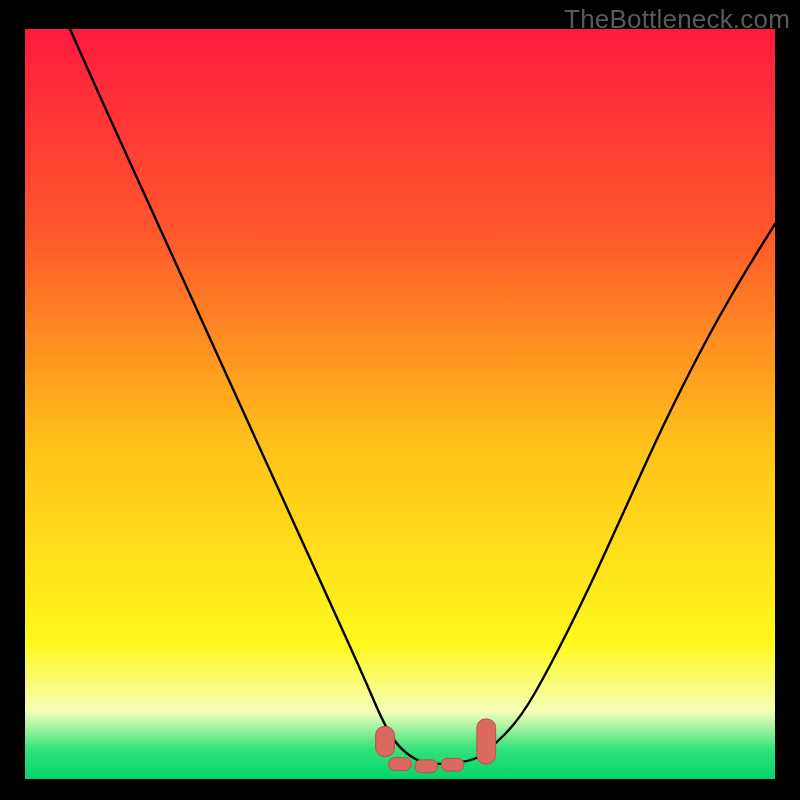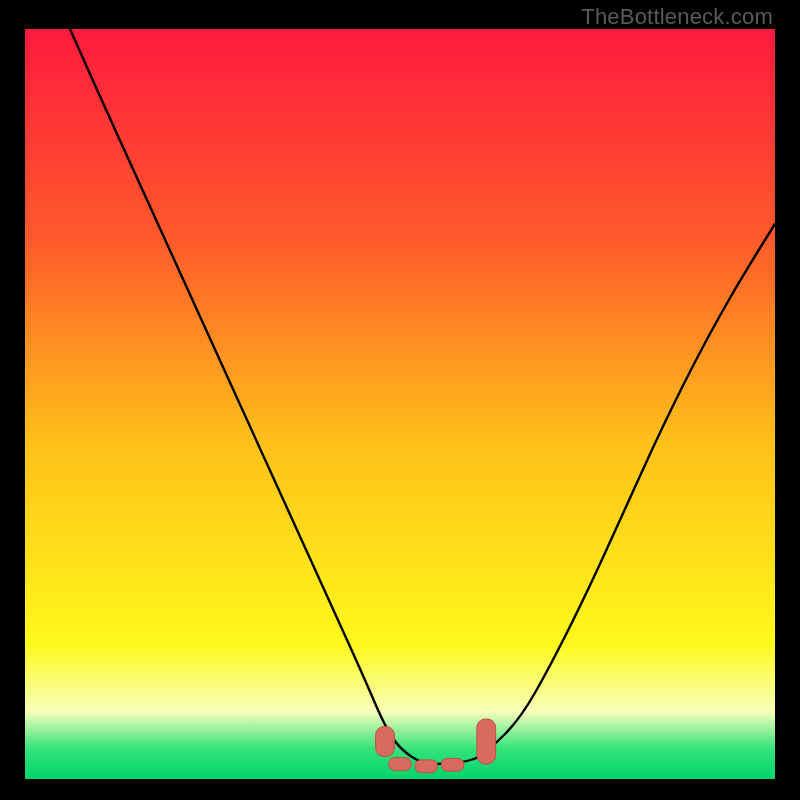--- a/index.html
+++ b/index.html
@@ -13,23 +13,23 @@
   }
   .frame {
     position: relative;
     width: 800px;
     height: 800px;
     background: #000;
   }
   .watermark {
     position: absolute;
     top: 4px;
-    right: 27px;
+    right: 10px;
     color: #5a5a5a;
-    font-size: 22px;
+    font-size: 26px;
     font-weight: 500;
     letter-spacing: 0.2px;
     user-select: none;
   }
   .plot-wrap {
     position: absolute;
     left: 25px;
     top: 29px;
     width: 750px;
     height: 750px;

